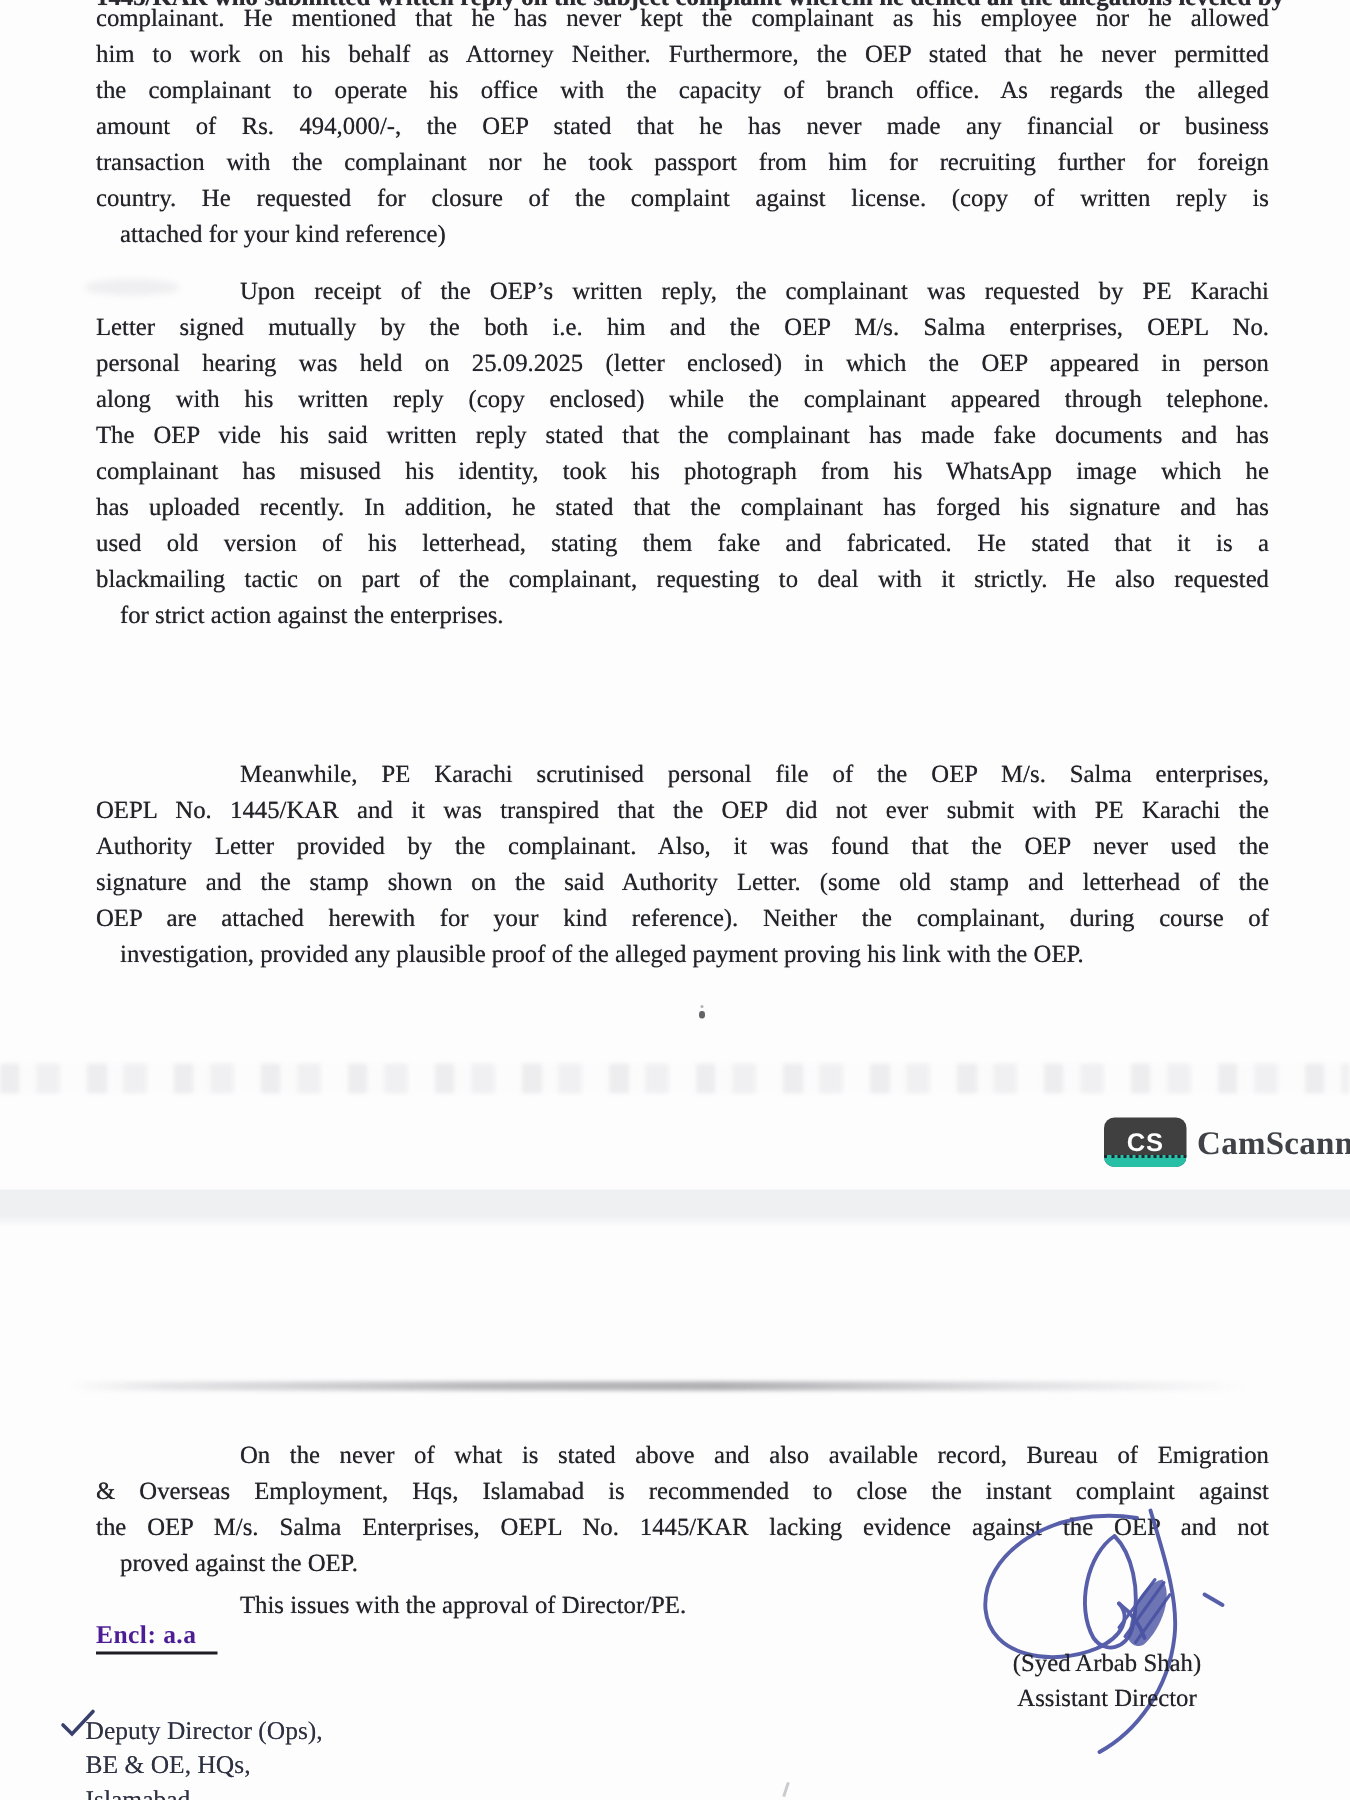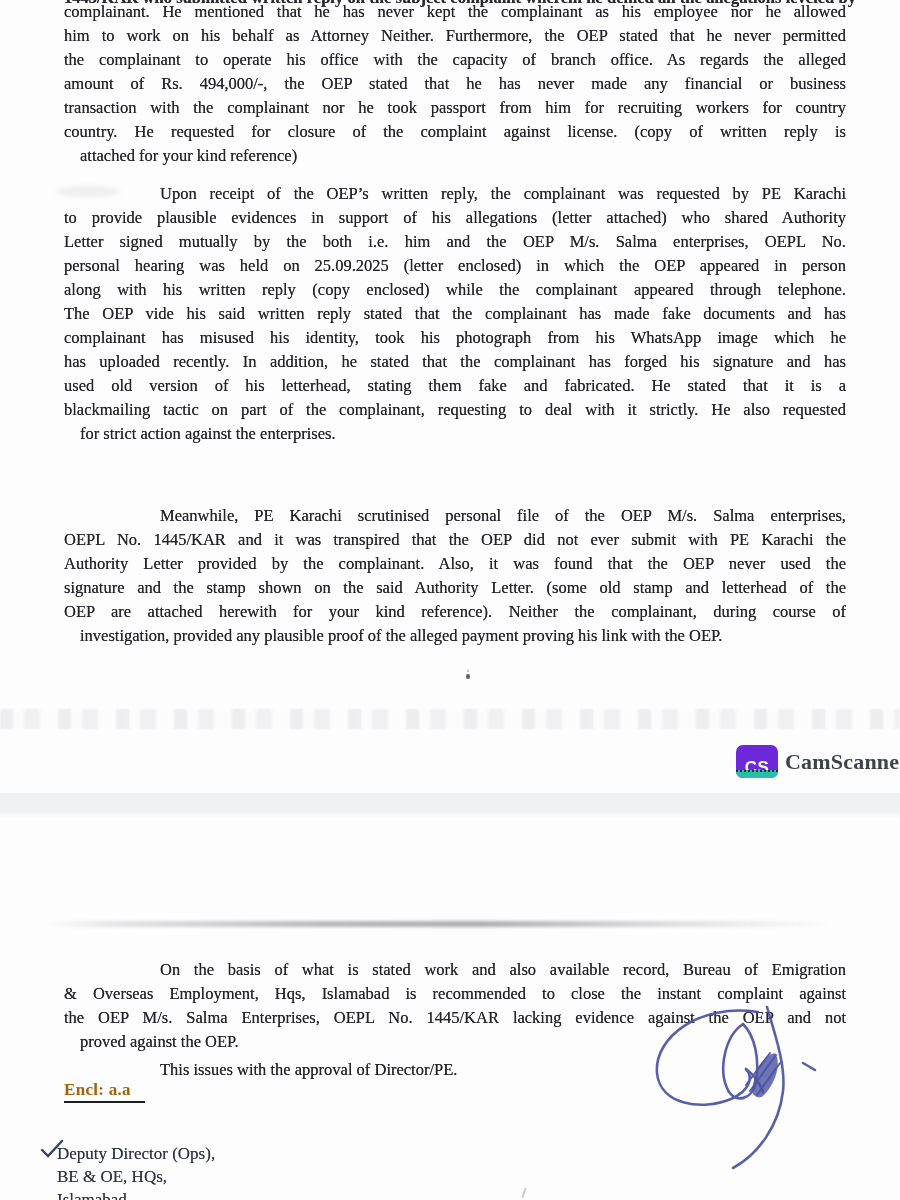--- a/index.html
+++ b/index.html
@@ -25,37 +25,37 @@
     text-align:justify;text-align-last:justify;color:#2a2a31;
     text-shadow:0 0 .5px rgba(25,25,30,.8);
   }
   .single{
     position:absolute;left:64px;width:782px;font-size:16.5px;line-height:24px;
     text-shadow:0 0 .45px rgba(25,25,30,.75);
   }
   .indent96{text-indent:96px;}
   .encl{
     position:absolute;left:64px;top:1080px;font-size:17px;font-weight:700;
-    letter-spacing:.3px;color:#a16207;
+    letter-spacing:.3px;color:#4c1d95;
   }
   .encl .ul{display:inline-block;border-bottom:2.2px solid #1d1d24;padding:0 14px 1px 0;}
   .sigblock{
     position:absolute;left:633px;top:1097px;width:210px;text-align:center;
     font-size:16.5px;line-height:23px;text-shadow:0 0 .45px rgba(25,25,30,.7);
   }
   .footer{
     position:absolute;left:57px;top:1142px;width:320px;
     font-size:17px;line-height:23px;color:#2d3140;
     text-shadow:0 0 .4px rgba(40,45,70,.6);
   }
   
   .cswrap{position:absolute;left:736px;top:745px;display:flex;align-items:center;}
   .csbadge{
-    position:relative;width:42px;height:33px;background:#6d28d9;border-radius:7px;
-    overflow:hidden;display:flex;align-items:flex-end;justify-content:center;
+    position:relative;width:55px;height:33px;background:#404040;border-radius:7px;
+    overflow:hidden;display:flex;align-items:center;justify-content:center;
     font-family:"Liberation Sans",sans-serif;font-weight:700;font-size:17px;
     color:#ffffff;letter-spacing:.5px;
   }
   .csteal{position:absolute;left:0;right:0;bottom:0;height:6px;background:#27bfa5;border-top:2px dotted #22262e;}
   .cslabel{
     margin-left:7px;font-family:"Liberation Serif",serif;font-weight:600;
     font-size:22px;color:#3f4247;letter-spacing:.2px;
   }
   
   .band-mottle{
@@ -91,30 +91,29 @@
 
   <div class="topclip">
     <div class="inner">1445/KAR who submitted written reply on the subject complaint wherein he denied all the allegations leveled by the complainant against him</div>
   </div>
 
   <div class="para" style="top:0px;">
     <div class="ln">complainant. He mentioned that he has never kept the complainant as his employee nor he allowed</div>
     <div class="ln">him to work on his behalf as Attorney Neither. Furthermore, the OEP stated that he never permitted</div>
     <div class="ln">the complainant to operate his office with the capacity of branch office. As regards the alleged</div>
     <div class="ln">amount of Rs. 494,000/-, the OEP stated that he has never made any financial or business</div>
-    <div class="ln">transaction with the complainant nor he took passport from him for recruiting workers for country</div>
+    <div class="ln">transaction with the complainant nor he took passport from him for recruiting further for foreign</div>
     <div class="ln">country. He requested for closure of the complaint against license. (copy of written reply is</div>
     <div class="ln end">attached for your kind reference)</div>
   </div>
 
   <div class="blob1"></div>
 
   <div class="para" style="top:182px;">
     <div class="ln ind">Upon receipt of the OEP’s written reply, the complainant was requested by PE Karachi</div>
-    <div class="ln">to provide plausible evidences in support of his allegations (letter attached) who shared Authority</div>
     <div class="ln">Letter signed mutually by the both i.e. him and the OEP M/s. Salma enterprises, OEPL No.</div>
     <div class="ln">personal hearing was held on 25.09.2025 (letter enclosed) in which the OEP appeared in person</div>
     <div class="ln">along with his written reply (copy enclosed) while the complainant appeared through telephone.</div>
     <div class="ln">The OEP vide his said written reply stated that the complainant has made fake documents and has</div>
     <div class="ln">complainant has misused his identity, took his photograph from his WhatsApp image which he</div>
     <div class="ln">has uploaded recently. In addition, he stated that the complainant has forged his signature and has</div>
     <div class="ln">used old version of his letterhead, stating them fake and fabricated. He stated that it is a</div>
     <div class="ln">blackmailing tactic on part of the complainant, requesting to deal with it strictly. He also requested</div>
     <div class="ln end">for strict action against the enterprises.</div>
   </div>
@@ -139,21 +138,21 @@
       <span class="csteal"></span>
     </div>
     <div class="cslabel">CamScanner</div>
   </div>
 
   <div class="band-gray"></div>
 
   <div class="smudge"></div>
 
   <div class="para" style="top:958px;">
-    <div class="ln ind">On the basis of what is stated work and also available record, Bureau of Emigration</div>
+    <div class="ln ind">On the never of what is stated above and also available record, Bureau of Emigration</div>
     <div class="ln">&amp; Overseas Employment, Hqs, Islamabad is recommended to close the instant complaint against</div>
     <div class="ln">the OEP M/s. Salma Enterprises, OEPL No. 1445/KAR lacking evidence against the OEP and not</div>
     <div class="ln end">proved against the OEP.</div>
   </div>
 
   <div class="single indent96" style="top:1058px;">This issues with the approval of Director/PE.</div>
 
   <div class="encl">
     <span class="ul">Encl: a.a</span>
   </div>
@@ -163,20 +162,24 @@
       <path d="M128 17 C 70 8, 24 42, 27 78 C 30 110, 72 116, 101 104 C 119 96, 124 83, 116 74"></path>
       <path d="M113 29 C 95 41, 87 76, 99 97 C 107 108, 121 104, 125 90 C 131 64, 124 40, 113 29"></path>
       <path d="M116 74 C 124 80, 130 88, 133 97"></path>
       <path d="M137 12 C 144 36, 156 70, 153 96 C 149 132, 127 160, 103 173"></path>
       <path d="M120 96 L146 60 M127 100 L150 68 M116 90 L140 58" stroke-width="2"></path>
       <path d="M173 68 L185 75"></path>
     </g>
     <path d="M122 97 C 124 76, 132 61, 145 58 C 152 68, 145 90, 133 101 C 129 104, 124 102, 122 97 Z" fill="#4a52a3" fill-opacity="0.8" stroke="none"></path>
   </svg>
 
+  <div class="sigblock">
+    <div>(Syed Arbab Shah)</div>
+    <div>Assistant Director</div>
+  </div>
 
   <svg class="checksvg" width="26" height="22" viewBox="0 0 26 22">
     <path d="M3 12 L9 18 L23 3" stroke="#39406b" stroke-width="2.4" fill="none" stroke-linecap="round"></path>
   </svg>
 
   <div class="footer">
     <div>Deputy Director (Ops),</div>
     <div>BE &amp; OE, HQs,</div>
     <div>Islamabad</div>
   </div>

